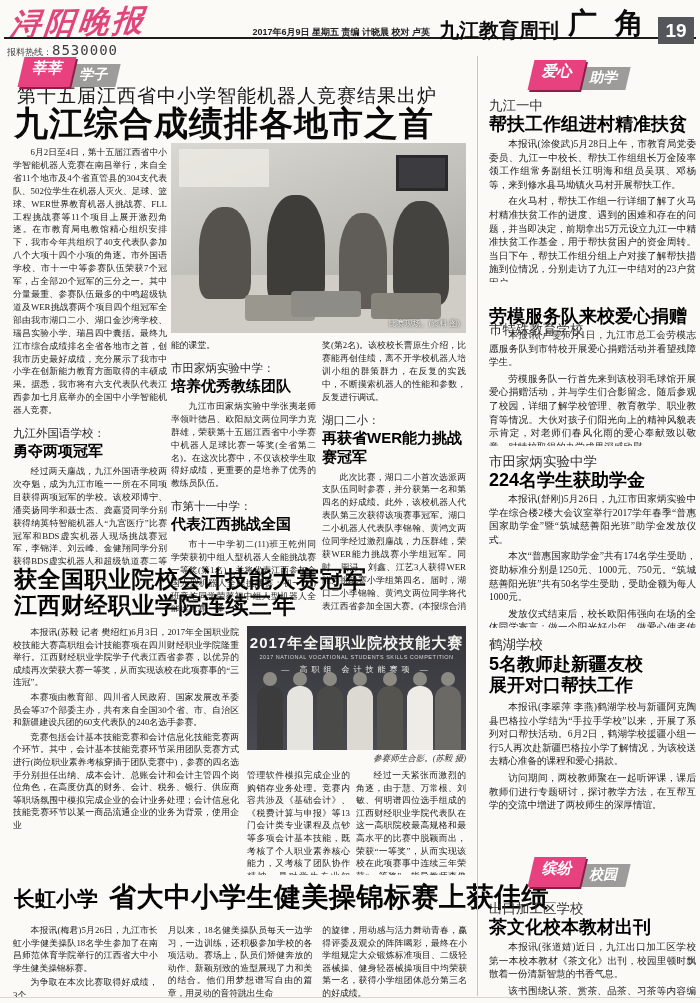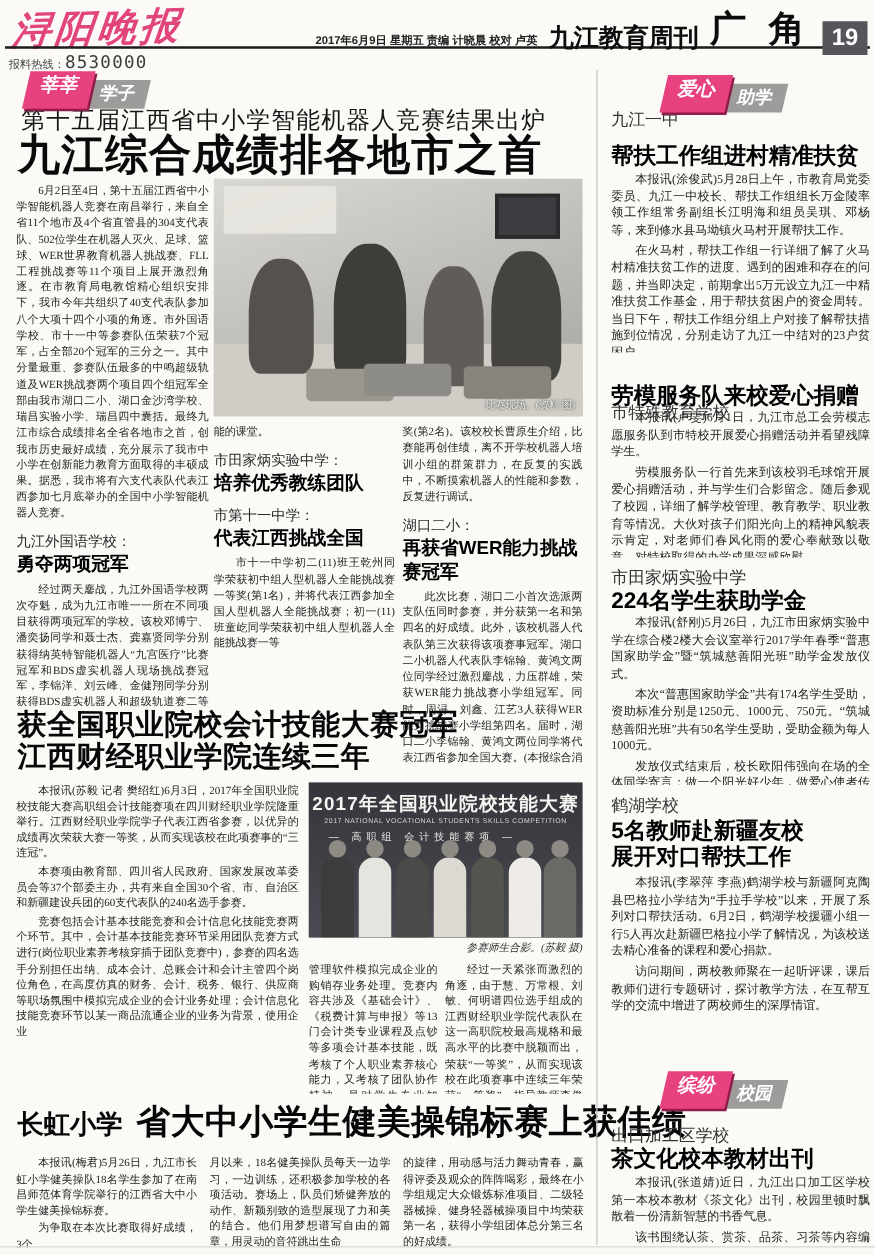--- a/index.html
+++ b/index.html
@@ -64,21 +64,21 @@
   .ph1-robot { position:absolute; left:120px; bottom:16px; width:70px; height:26px; background:#8e8c86; border-radius:4px; box-shadow:-46px 4px 0 #9a978f, 80px 2px 0 #87847c; }
   .ph1-caption { position:absolute; right:6px; bottom:4px; font-size:8px; color:#f2f2ee; text-shadow:0 0 2px #000; }
   
   .headline2 { position:absolute; left:14px; top:566px; font-family:"Liberation Sans", sans-serif; font-size:23px; font-weight:800; color:#070707; line-height:26px; letter-spacing:.5px; }
   .a2colA { position:absolute; left:13px; top:626px; width:226px; height:248px; overflow:hidden; }
   .a2colA p, .a2colB p, .a2colC p { font-size:8.8px; line-height:12.6px; }
   .photo2 { position:absolute; left:247px; top:626px; width:219px; height:124px; background:#44444a; overflow:hidden; }
   .ph2-banner { position:absolute; left:0; top:0; width:100%; height:100%; background:linear-gradient(#35353b,#4a4a52); }
   .ph2-t1 { position:absolute; left:0; top:8px; width:100%; text-align:center; font-family:"Liberation Sans", sans-serif; font-size:15px; font-weight:bold; color:#f5f5f2; letter-spacing:1px; }
   .ph2-t2 { position:absolute; left:0; top:28px; width:100%; text-align:center; font-family:"Liberation Sans", sans-serif; font-size:5.5px; color:#d8d8d4; letter-spacing:.5px; }
-  .ph2-t3 { position:absolute; left:16px; top:38px; width:100%; text-align:left; font-family:"Liberation Sans", sans-serif; font-size:8px; color:#e8e8e4; letter-spacing:4px; }
+  .ph2-t3 { position:absolute; left:0; top:38px; width:100%; text-align:center; font-family:"Liberation Sans", sans-serif; font-size:8px; color:#e8e8e4; letter-spacing:4px; }
   .ph2-fig { position:absolute; bottom:0; width:26px; height:64px; border-radius:12px 12px 0 0; }
   .ph2-fig::before { content:""; position:absolute; top:-14px; left:6px; width:14px; height:14px; border-radius:50%; background:#8d8a84; }
   .ph2-caption { position:absolute; left:247px; top:753px; width:219px; text-align:right; font-size:8.5px; font-style:italic; color:#333; }
   .a2colB { position:absolute; left:247px; top:769px; width:103px; height:106px; overflow:hidden; }
   .a2colC { position:absolute; left:356px; top:769px; width:110px; height:106px; overflow:hidden; }
   
   .headline3 { position:absolute; left:14px; top:879px; display:flex; align-items:baseline; gap:11px; font-family:"Liberation Sans", sans-serif; color:#060606; }
   .h3-school { font-size:21px; font-weight:700; }
   .h3-main { font-size:27px; font-weight:800; letter-spacing:.5px; }
   .a3cols { position:absolute; left:13px; top:924px; width:454px; display:flex; gap:10px; }
@@ -134,20 +134,21 @@
     <div class="ph1-fig f3"></div>
     <div class="ph1-fig f4"></div>
     <div class="ph1-robot"></div>
     <div class="ph1-caption">比赛现场。(资料 图)</div>
   </div>
 
   <div class="a1col2 bodytext">
     <p class="noindent">能的课堂。</p>
     <div class="sec-school">市田家炳实验中学：</div>
     <div class="sec-title">培养优秀教练团队</div>
+    <p>九江市田家炳实验中学张夷老师率领叶德昌、欧阳励文两位同学力克群雄，荣获第十五届江西省中小学赛中机器人足球比赛一等奖(全省第二名)。在这次比赛中，不仅该校学生取得好成绩，更重要的是培养了优秀的教练员队伍。</p>
     <div class="sec-school">市第十一中学：</div>
     <div class="sec-title">代表江西挑战全国</div>
     <p>市十一中学初二(11)班王乾州同学荣获初中组人型机器人全能挑战赛一等奖(第1名)，并将代表江西参加全国人型机器人全能挑战赛；初一(11)班童屹同学荣获初中组人型机器人全能挑战赛一等</p>
   </div>
 
   <div class="a1col3 bodytext">
     <p class="noindent">奖(第2名)。该校校长曹原生介绍，比赛能再创佳绩，离不开学校机器人培训小组的群策群力，在反复的实践中，不断摸索机器人的性能和参数，反复进行调试。</p>
     <div class="sec-school">湖口二小：</div>
     <div class="sec-title">再获省WER能力挑战赛冠军</div>
     <p>此次比赛，湖口二小首次选派两支队伍同时参赛，并分获第一名和第四名的好成绩。此外，该校机器人代表队第三次获得该项赛事冠军。湖口二小机器人代表队李锦翰、黄鸿文两位同学经过激烈鏖战，力压群雄，荣获WER能力挑战赛小学组冠军。同时，周浔、刘鑫、江艺3人获得WER能力挑战赛小学组第四名。届时，湖口二小李锦翰、黄鸿文两位同学将代表江西省参加全国大赛。(本报综合消息)</p>
@@ -203,21 +204,21 @@
     </div>
   </div>
 
   <div class="vrule"></div>
 
   <div class="badge" style="left:531px; top:60px;">
     <span class="b1">爱心</span>
     <span class="b2">助学</span>
   </div>
 
-  <div class="sb-school" style="top:87px;">九江一中</div>
+  <div class="sb-school" style="top:97px;">九江一中</div>
   <div class="sb-title" style="top:112px;">帮扶工作组进村精准扶贫</div>
   <div class="sb-body" style="top:137px; height:145px;">
     <p>本报讯(涂俊武)5月28日上午，市教育局党委委员、九江一中校长、帮扶工作组组长万金陵率领工作组常务副组长江明海和组员吴琪、邓杨等，来到修水县马坳镇火马村开展帮扶工作。</p>
     <p>在火马村，帮扶工作组一行详细了解了火马村精准扶贫工作的进度、遇到的困难和存在的问题，并当即决定，前期拿出5万元设立九江一中精准扶贫工作基金，用于帮扶贫困户的资金周转。当日下午，帮扶工作组分组上户对接了解帮扶措施到位情况，分别走访了九江一中结对的23户贫困户。</p>
   </div>
 
   <div class="sb-school" style="top:289px;margin-top:32px;">市特殊教育学校</div>
   <div class="sb-title" style="top:304px;">劳模服务队来校爱心捐赠</div>
   <div class="sb-body" style="top:328px; height:118px;">
     <p>本报讯(卢雯)6月1日，九江市总工会劳模志愿服务队到市特校开展爱心捐赠活动并看望残障学生。</p>

